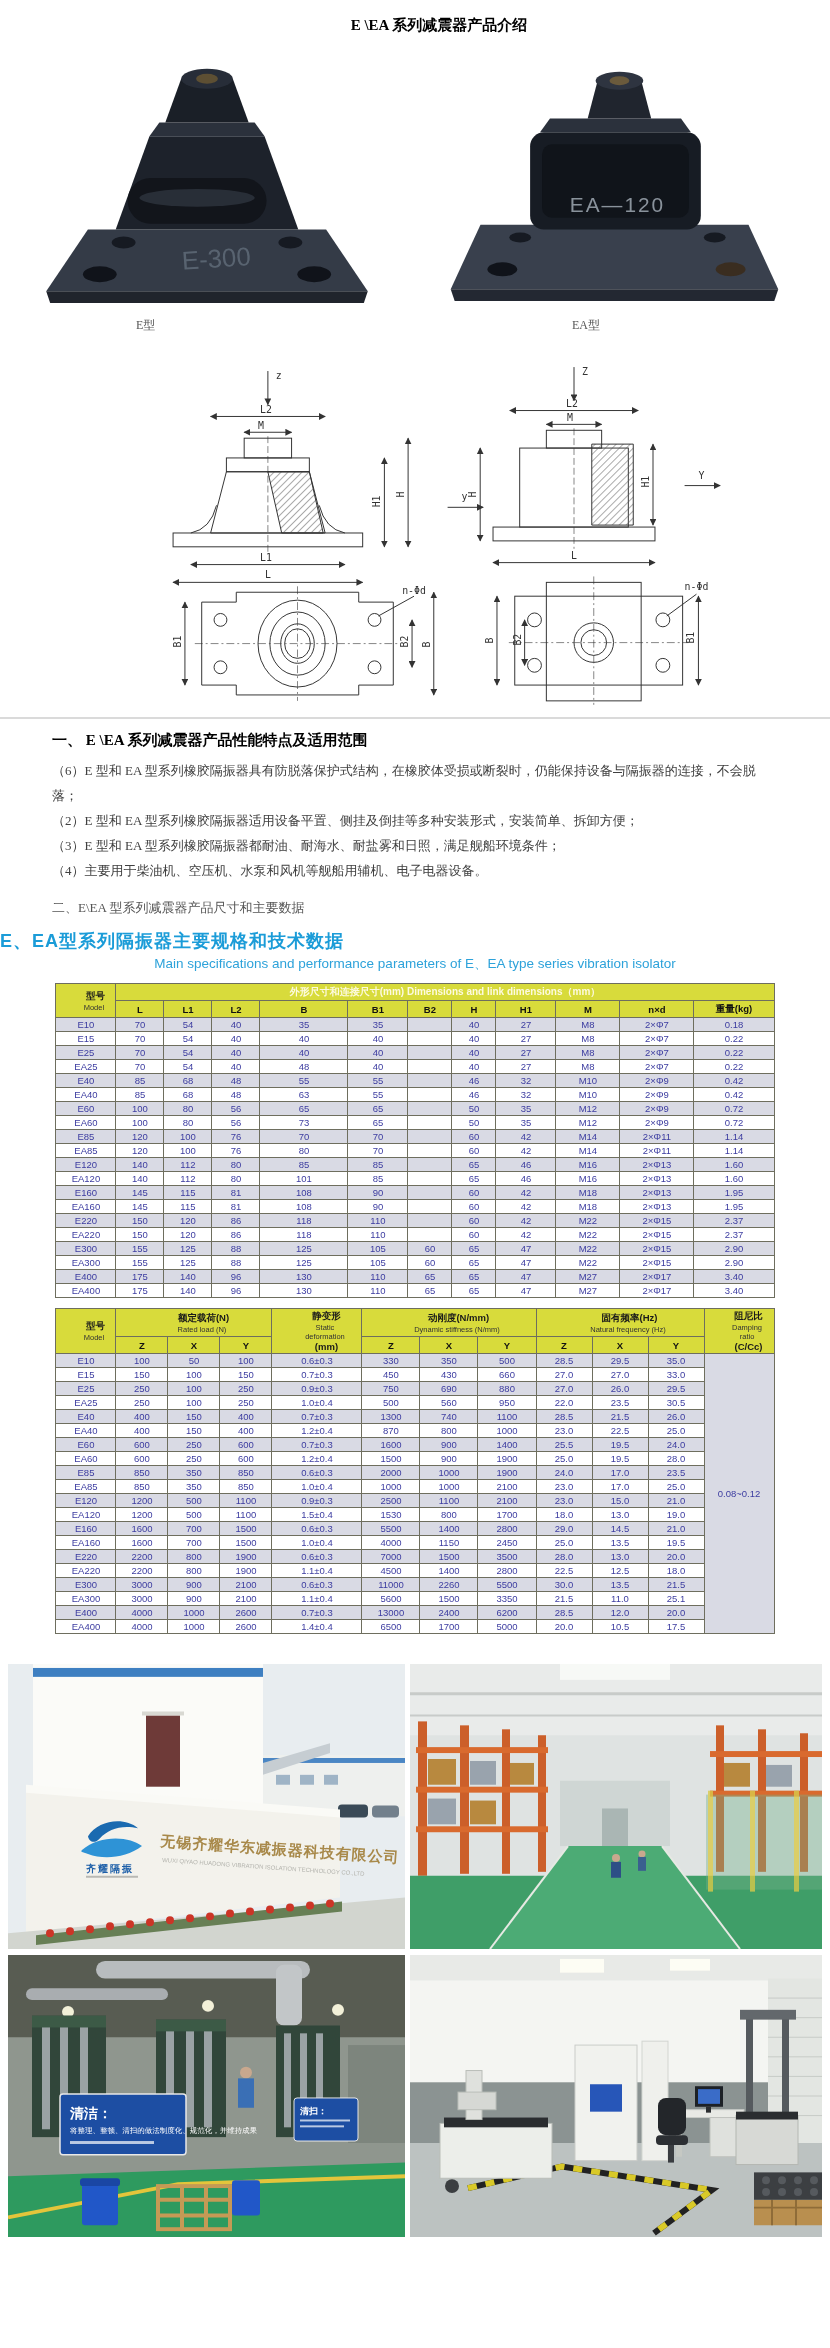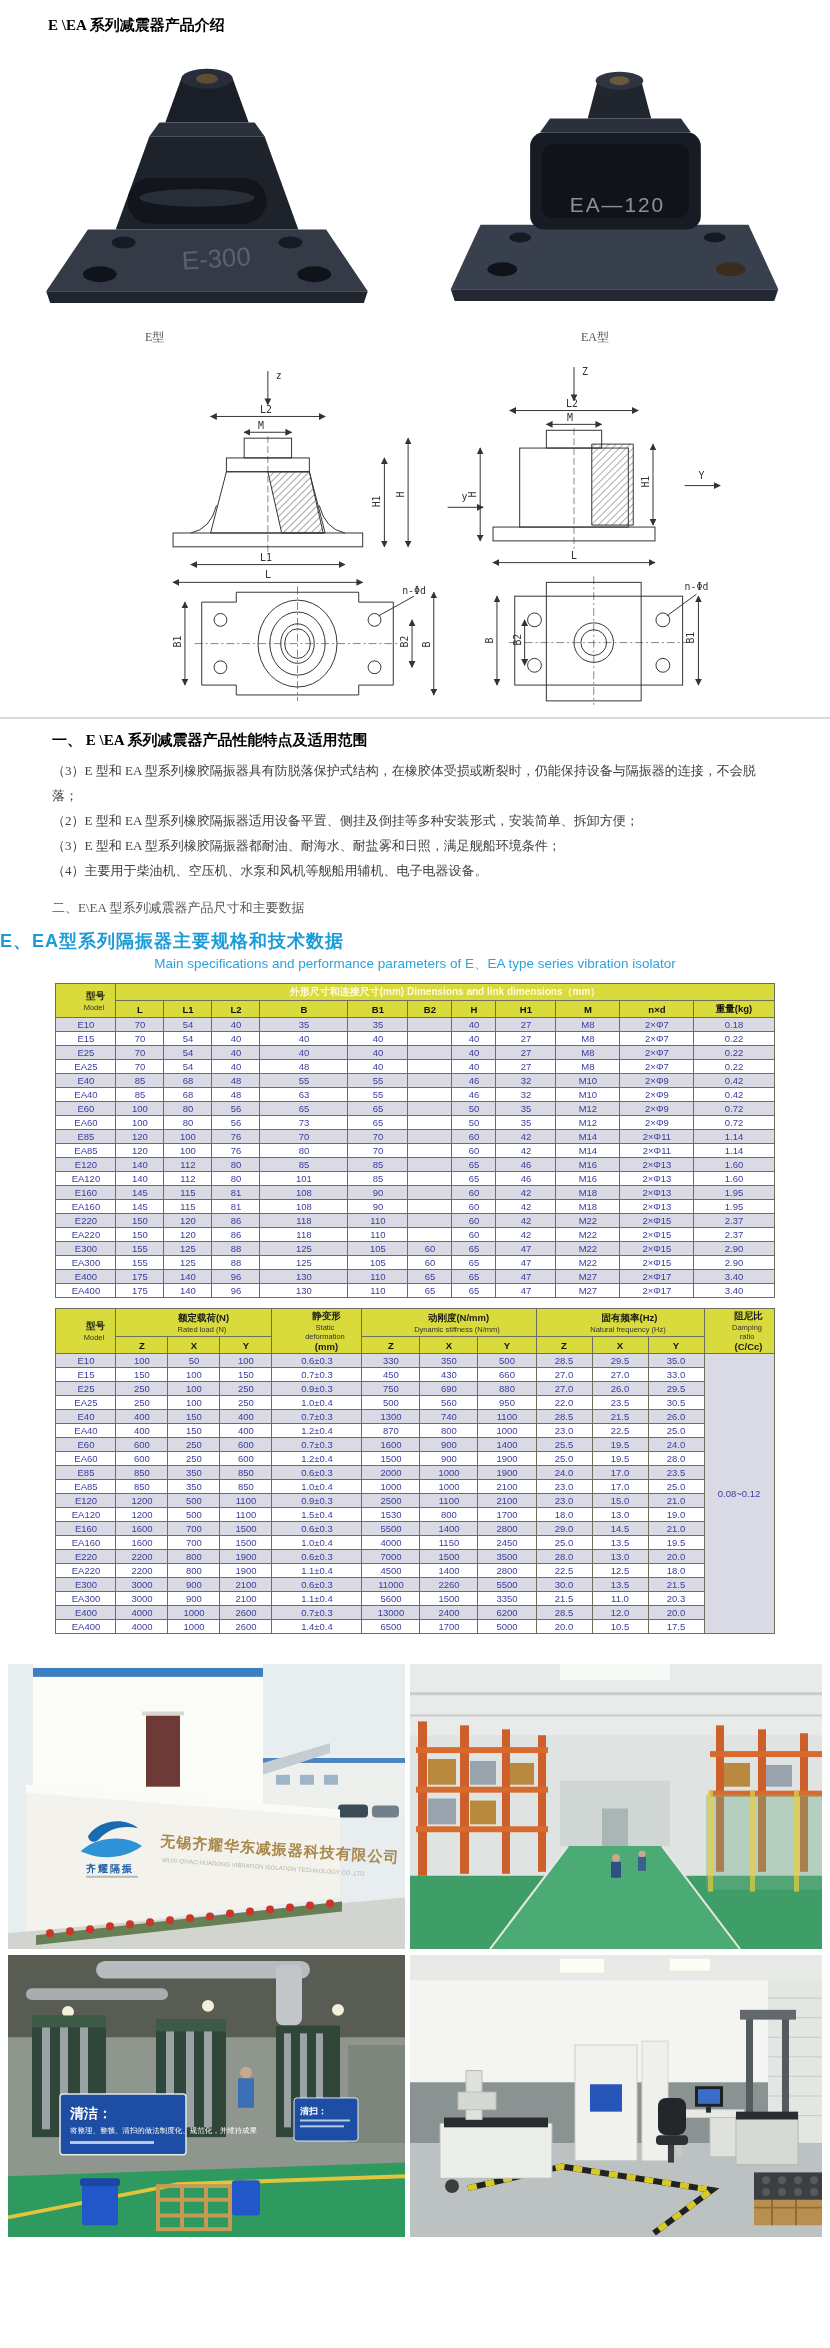--- a/index.html
+++ b/index.html
@@ -1,23 +1,23 @@
 <!DOCTYPE html>
 <html><head>
 <meta charset="utf-8">
 <style>
   * { margin:0; padding:0; box-sizing:border-box; }
   body { background:#fff; font-family:"Liberation Sans", sans-serif; }
   .page { width:830px; height:2348px; background:#fff; position:relative; overflow:hidden; }
 
-  .doc-title { padding:16px 0 0 48px; font-family:"Liberation Serif", serif; font-size:15px; font-weight:bold; color:#000; }
+  .doc-title { padding:16px 0 0 48px; font-family:"Liberation Serif", serif; font-size:15px; font-weight:bold; color:#000;text-align:center; }
 
   .photos { position:relative; height:300px; margin-top:6px; }
   .pphoto { position:absolute; top:0; }
-  .pcap { position:absolute; top:288px; font-size:12px; color:#555; font-family:"Liberation Serif", serif;margin-left:9px; }
+  .pcap { position:absolute; top:276px; font-size:12px; color:#555; font-family:"Liberation Serif", serif; }
 
   .drawings { margin-top:18px; margin-left:100px; }
 
   .divider { border:none; border-top:2px solid #dadada; margin-top:8px; }
 
   .features { padding:12px 48px 0 52px; font-family:"Liberation Serif", serif; }
   .features h2 { font-size:15px; color:#000; margin-bottom:8px; }
   .features p { font-size:13px; color:#404040; line-height:25px; max-width:726px; }
   .sec2 { padding:16px 48px 0 52px; font-family:"Liberation Serif", serif; font-size:13px; color:#555; }
 
@@ -190,21 +190,21 @@
       <text x="426" y="290" transform="rotate(-90 426 290)">B2</text>
       <text x="602" y="288" transform="rotate(-90 602 288)">B1</text>
       <text x="592" y="234">n-Φd</text>
     </g>
   </svg>
 
   <hr class="divider">
 
   <div class="features">
     <h2>一、 E \EA 系列减震器产品性能特点及适用范围</h2>
-    <p>（3）E 型和 EA 型系列橡胶隔振器具有防脱落保护式结构，在橡胶体受损或断裂时，仍能保持设备与隔振器的连接，不会脱落；</p>
+    <p>（6）E 型和 EA 型系列橡胶隔振器具有防脱落保护式结构，在橡胶体受损或断裂时，仍能保持设备与隔振器的连接，不会脱落；</p>
     <p>（2）E 型和 EA 型系列橡胶隔振器适用设备平置、侧挂及倒挂等多种安装形式，安装简单、拆卸方便；</p>
     <p>（3）E 型和 EA 型系列橡胶隔振器都耐油、耐海水、耐盐雾和日照，满足舰船环境条件；</p>
     <p>（4）主要用于柴油机、空压机、水泵和风机等舰船用辅机、电子电器设备。</p>
   </div>
   <div class="sec2">二、E\EA 型系列减震器产品尺寸和主要数据</div>
 
   <div class="spec-title">E、EA型系列隔振器主要规格和技术数据</div>
   <div class="spec-sub">Main specifications and performance parameters of E、EA type series vibration isolator</div>
 
   
@@ -815,21 +815,21 @@
           <td>EA300</td>
           <td>3000</td>
           <td>900</td>
           <td>2100</td>
           <td>1.1±0.4</td>
           <td>5600</td>
           <td>1500</td>
           <td>3350</td>
           <td>21.5</td>
           <td>11.0</td>
-          <td>20.3</td>
+          <td>25.1</td>
         </tr>
         <tr class="stripe">
           <td>E400</td>
           <td>4000</td>
           <td>1000</td>
           <td>2600</td>
           <td>0.7±0.3</td>
           <td>13000</td>
           <td>2400</td>
           <td>6200</td>

